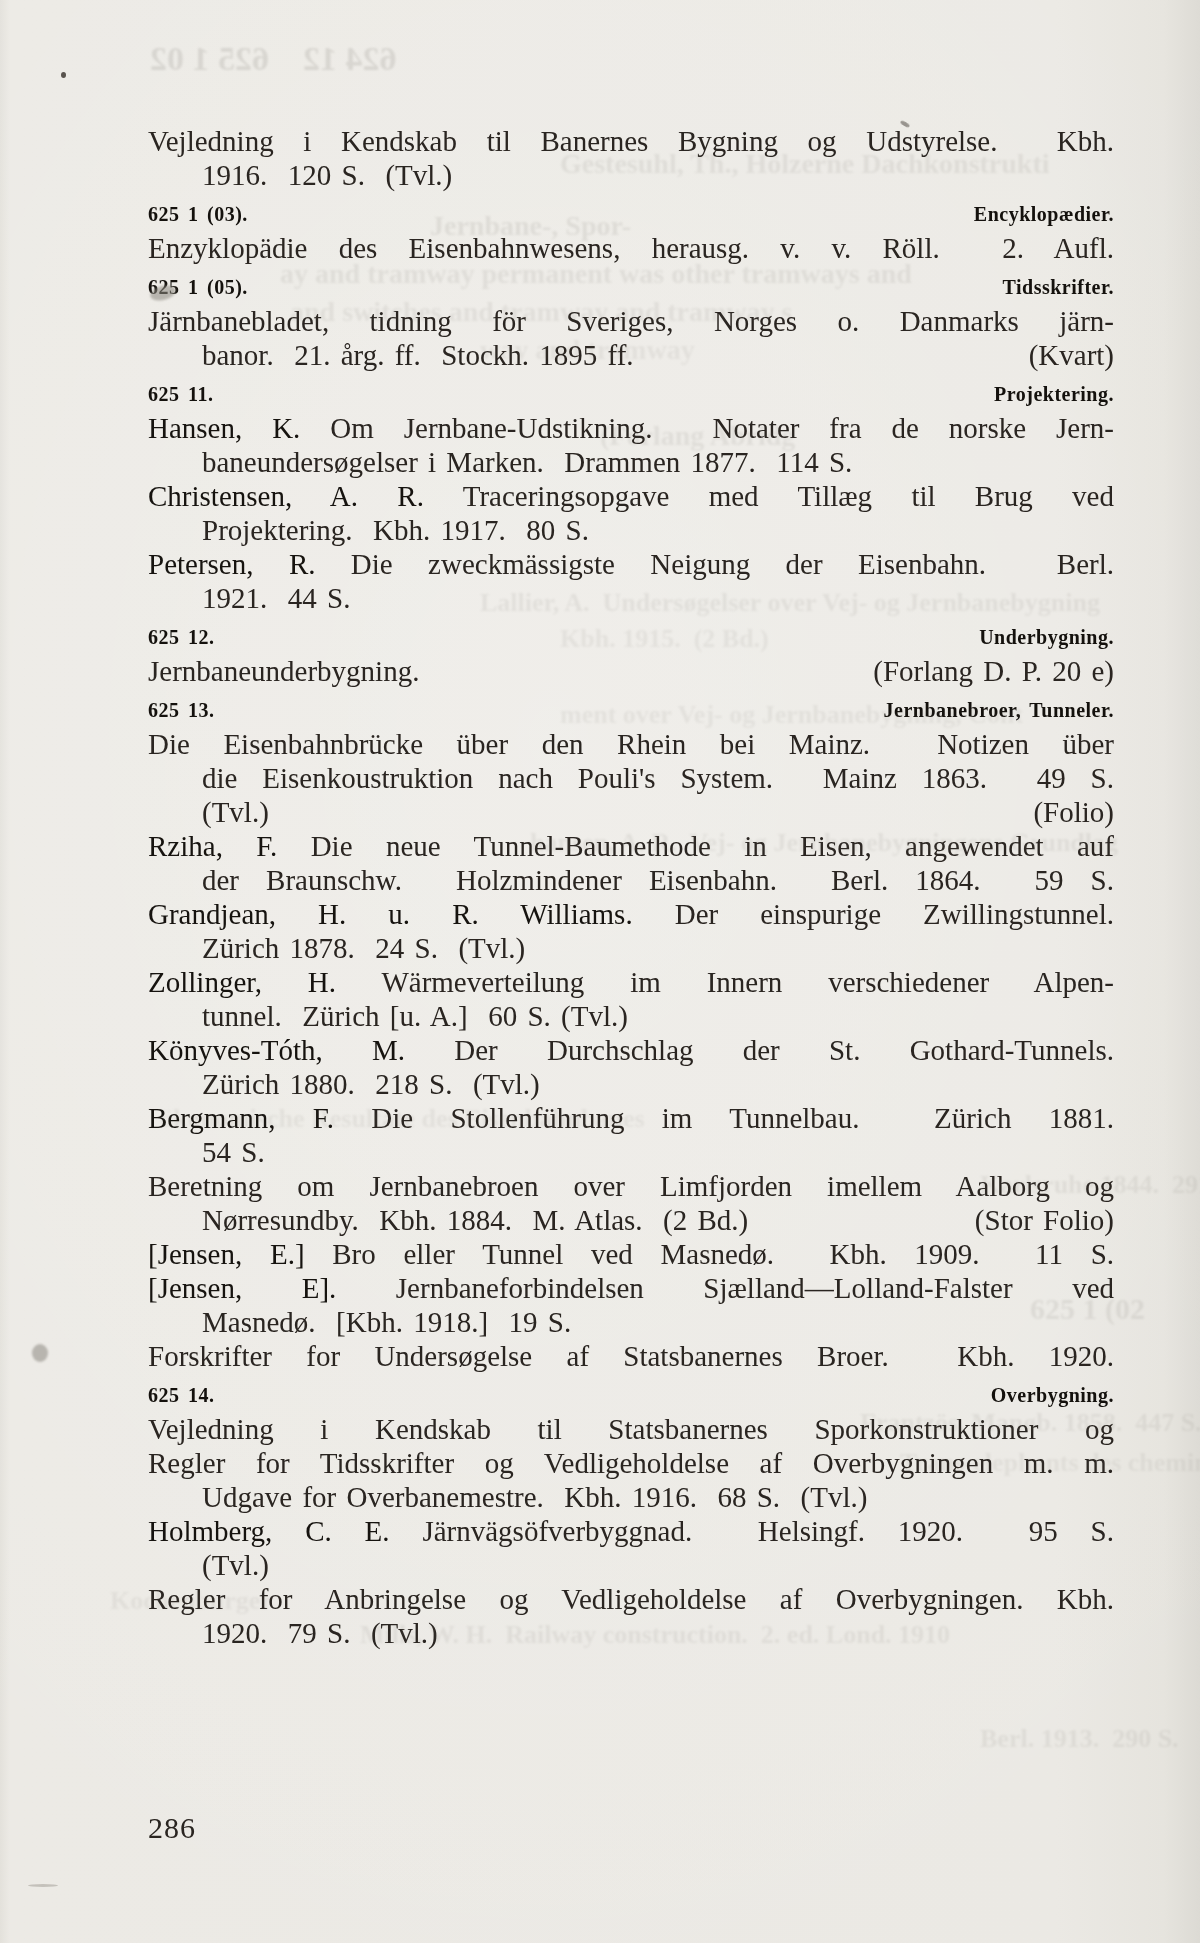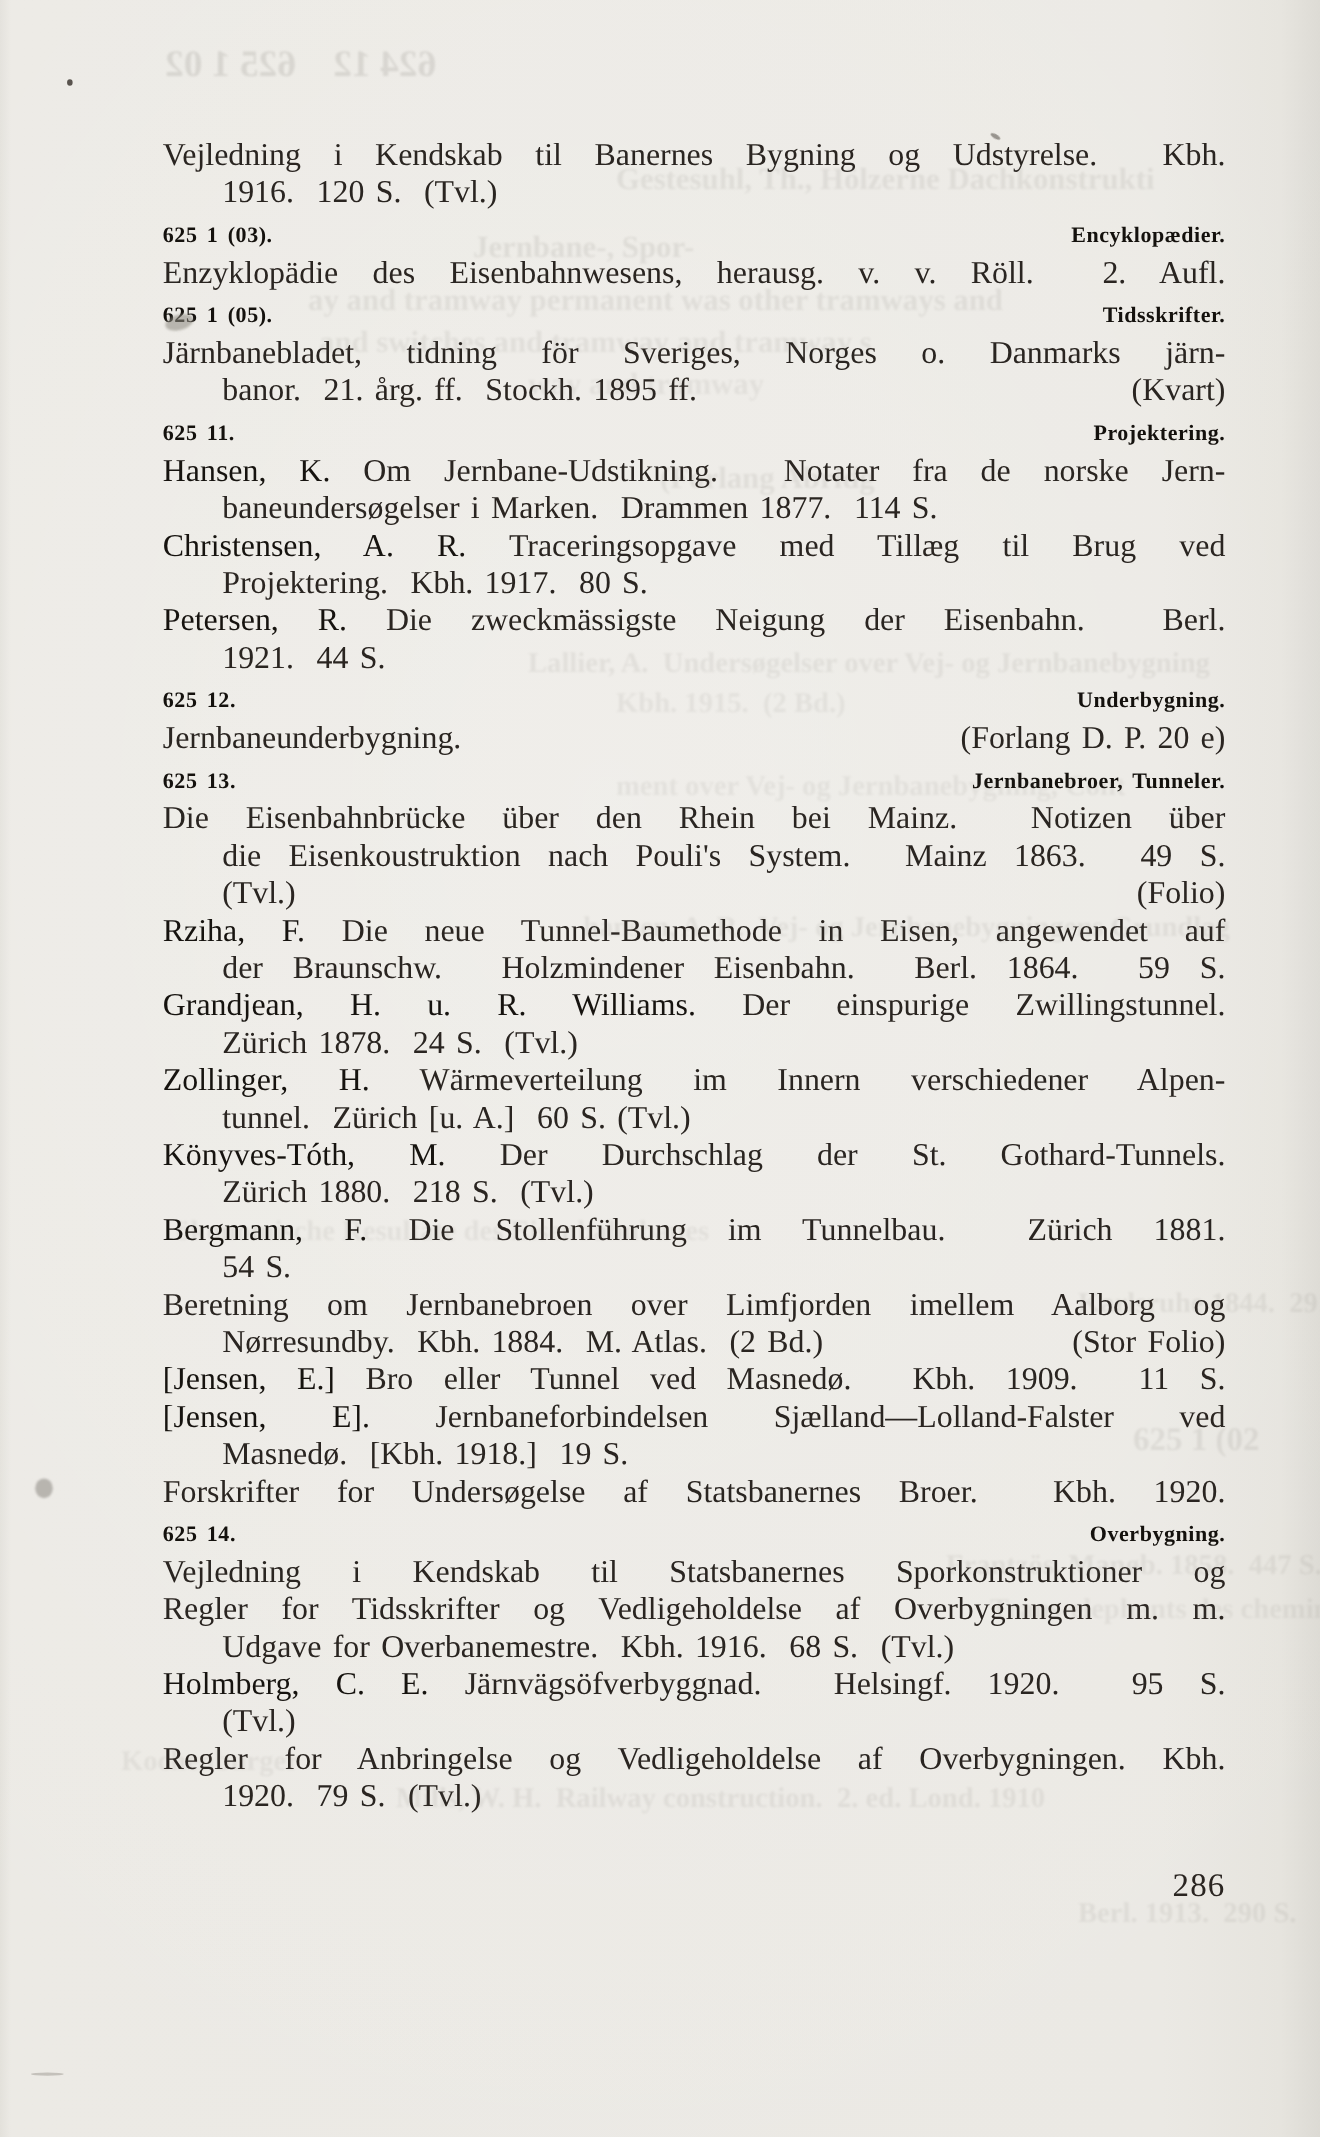--- a/index.html
+++ b/index.html
@@ -33,22 +33,22 @@
   .line.ind{padding-left:54px;}
   .line.flexline{display:flex;justify-content:space-between;white-space:nowrap;}
   .line .bold{font-weight:400;color:#16130f;}
   .line.head{
     display:flex;justify-content:space-between;
     font-weight:700;font-size:20px;color:#14110d;
     margin-top:5px;letter-spacing:0.5px;
   }
   .rt{white-space:nowrap;}
   .page-number{
-    position:absolute;left:148px;width:966px;top:1698px;
-    text-align:right;font-size:30px;color:#2a2521;
+    position:absolute;left:148px;width:966px;top:1811px;
+    text-align:left;font-size:30px;color:#2a2521;
     letter-spacing:1px;
   }
   .ghost{
     position:absolute;
     font-weight:700;
     color:#6b6competitor75f;
     color:#6b675f;
     filter:blur(1.1px);
     white-space:nowrap;
     pointer-events:none;

